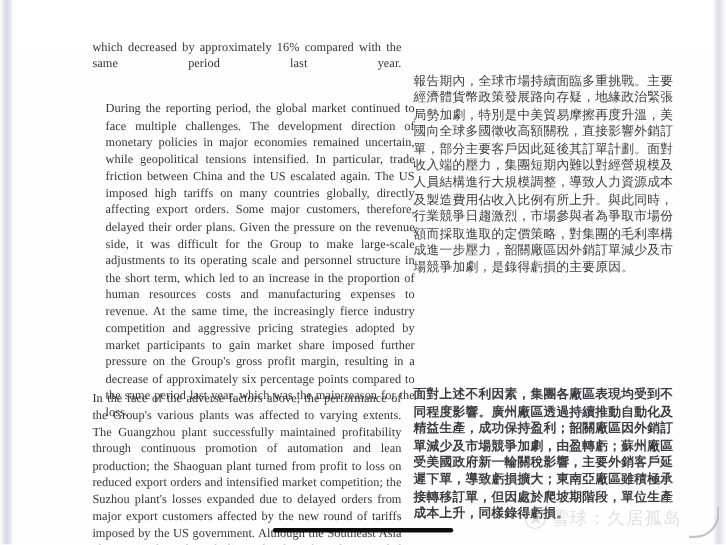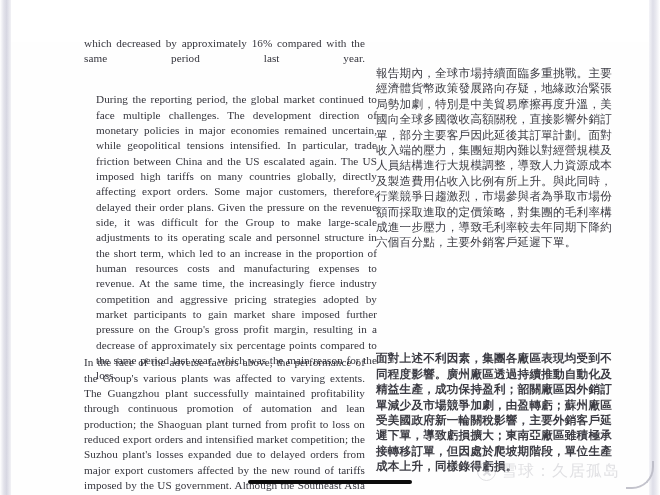--- a/index.html
+++ b/index.html
@@ -179,21 +179,21 @@
 
     <div class="col col-en">
       <p class="en-p1 justify-all">which decreased by approximately 16% compared with the same period last year.</p>
 
       <p class="en-p2 justify-all">During the reporting period, the global market continued to face multiple challenges. The development direction of monetary policies in major economies remained uncertain, while geopolitical tensions intensified. In particular, trade friction between China and the US escalated again. The US imposed high tariffs on many countries globally, directly affecting export orders. Some major customers, therefore, delayed their order plans. Given the pressure on the revenue side, it was difficult for the Group to make large-scale adjustments to its operating scale and personnel structure in the short term, which led to an increase in the proportion of human resources costs and manufacturing expenses to revenue. At the same time, the increasingly fierce industry competition and aggressive pricing strategies adopted by market participants to gain market share imposed further pressure on the Group's gross profit margin, resulting in a decrease of approximately six percentage points compared to the same period last year, which was the main reason for the loss.</p>
 
       <p class="en-p3 justify-all">In the face of the adverse factors above, the performance of the Group's various plants was affected to varying extents. The Guangzhou plant successfully maintained profitability through continuous promotion of automation and lean production; the Shaoguan plant turned from profit to loss on reduced export orders and intensified market competition; the Suzhou plant's losses expanded due to delayed orders from major export customers affected by the new round of tariffs imposed by the US government. Although the Southeast Asia plants actively undertook diverted orders, they also recorded losses due to being in the ramp-up stage and increased unit production costs.</p>
     </div>
 
     <div class="col col-zh">
-      <p class="zh-p1">報告期內，全球市場持續面臨多重挑戰。主要經濟體貨幣政策發展路向存疑，地緣政治緊張局勢加劇，特別是中美貿易摩擦再度升溫，美國向全球多國徵收高額關稅，直接影響外銷訂單，部分主要客戶因此延後其訂單計劃。面對收入端的壓力，集團短期內難以對經營規模及人員結構進行大規模調整，導致人力資源成本及製造費用佔收入比例有所上升。與此同時，行業競爭日趨激烈，市場參與者為爭取市場份額而採取進取的定價策略，對集團的毛利率構成進一步壓力，導致毛利率較去年同期下降約六個百分點，主要外銷客戶延遲下單。</p>
+      <p class="zh-p1">報告期內，全球市場持續面臨多重挑戰。主要經濟體貨幣政策發展路向存疑，地緣政治緊張局勢加劇，特別是中美貿易摩擦再度升溫，美國向全球多國徵收高額關稅，直接影響外銷訂單，部分主要客戶因此延後其訂單計劃。面對收入端的壓力，集團短期內難以對經營規模及人員結構進行大規模調整，導致人力資源成本及製造費用佔收入比例有所上升。與此同時，行業競爭日趨激烈，市場參與者為爭取市場份額而採取進取的定價策略，對集團的毛利率構成進一步壓力，韶關廠區因外銷訂單減少及市場競爭加劇，是錄得虧損的主要原因。</p>
 
       <p class="zh-p2">面對上述不利因素，集團各廠區表現均受到不同程度影響。廣州廠區透過持續推動自動化及精益生產，成功保持盈利；韶關廠區因外銷訂單減少及市場競爭加劇，由盈轉虧；蘇州廠區受美國政府新一輪關稅影響，主要外銷客戶延遲下單，導致虧損擴大；東南亞廠區雖積極承接轉移訂單，但因處於爬坡期階段，單位生產成本上升，同樣錄得虧損。</p>
     </div>
 
   </div>
 
   <div id="watermark">
     <span class="wm-logo"></span>
     <span class="wm-text">雪球：久居孤岛</span>
   </div>

